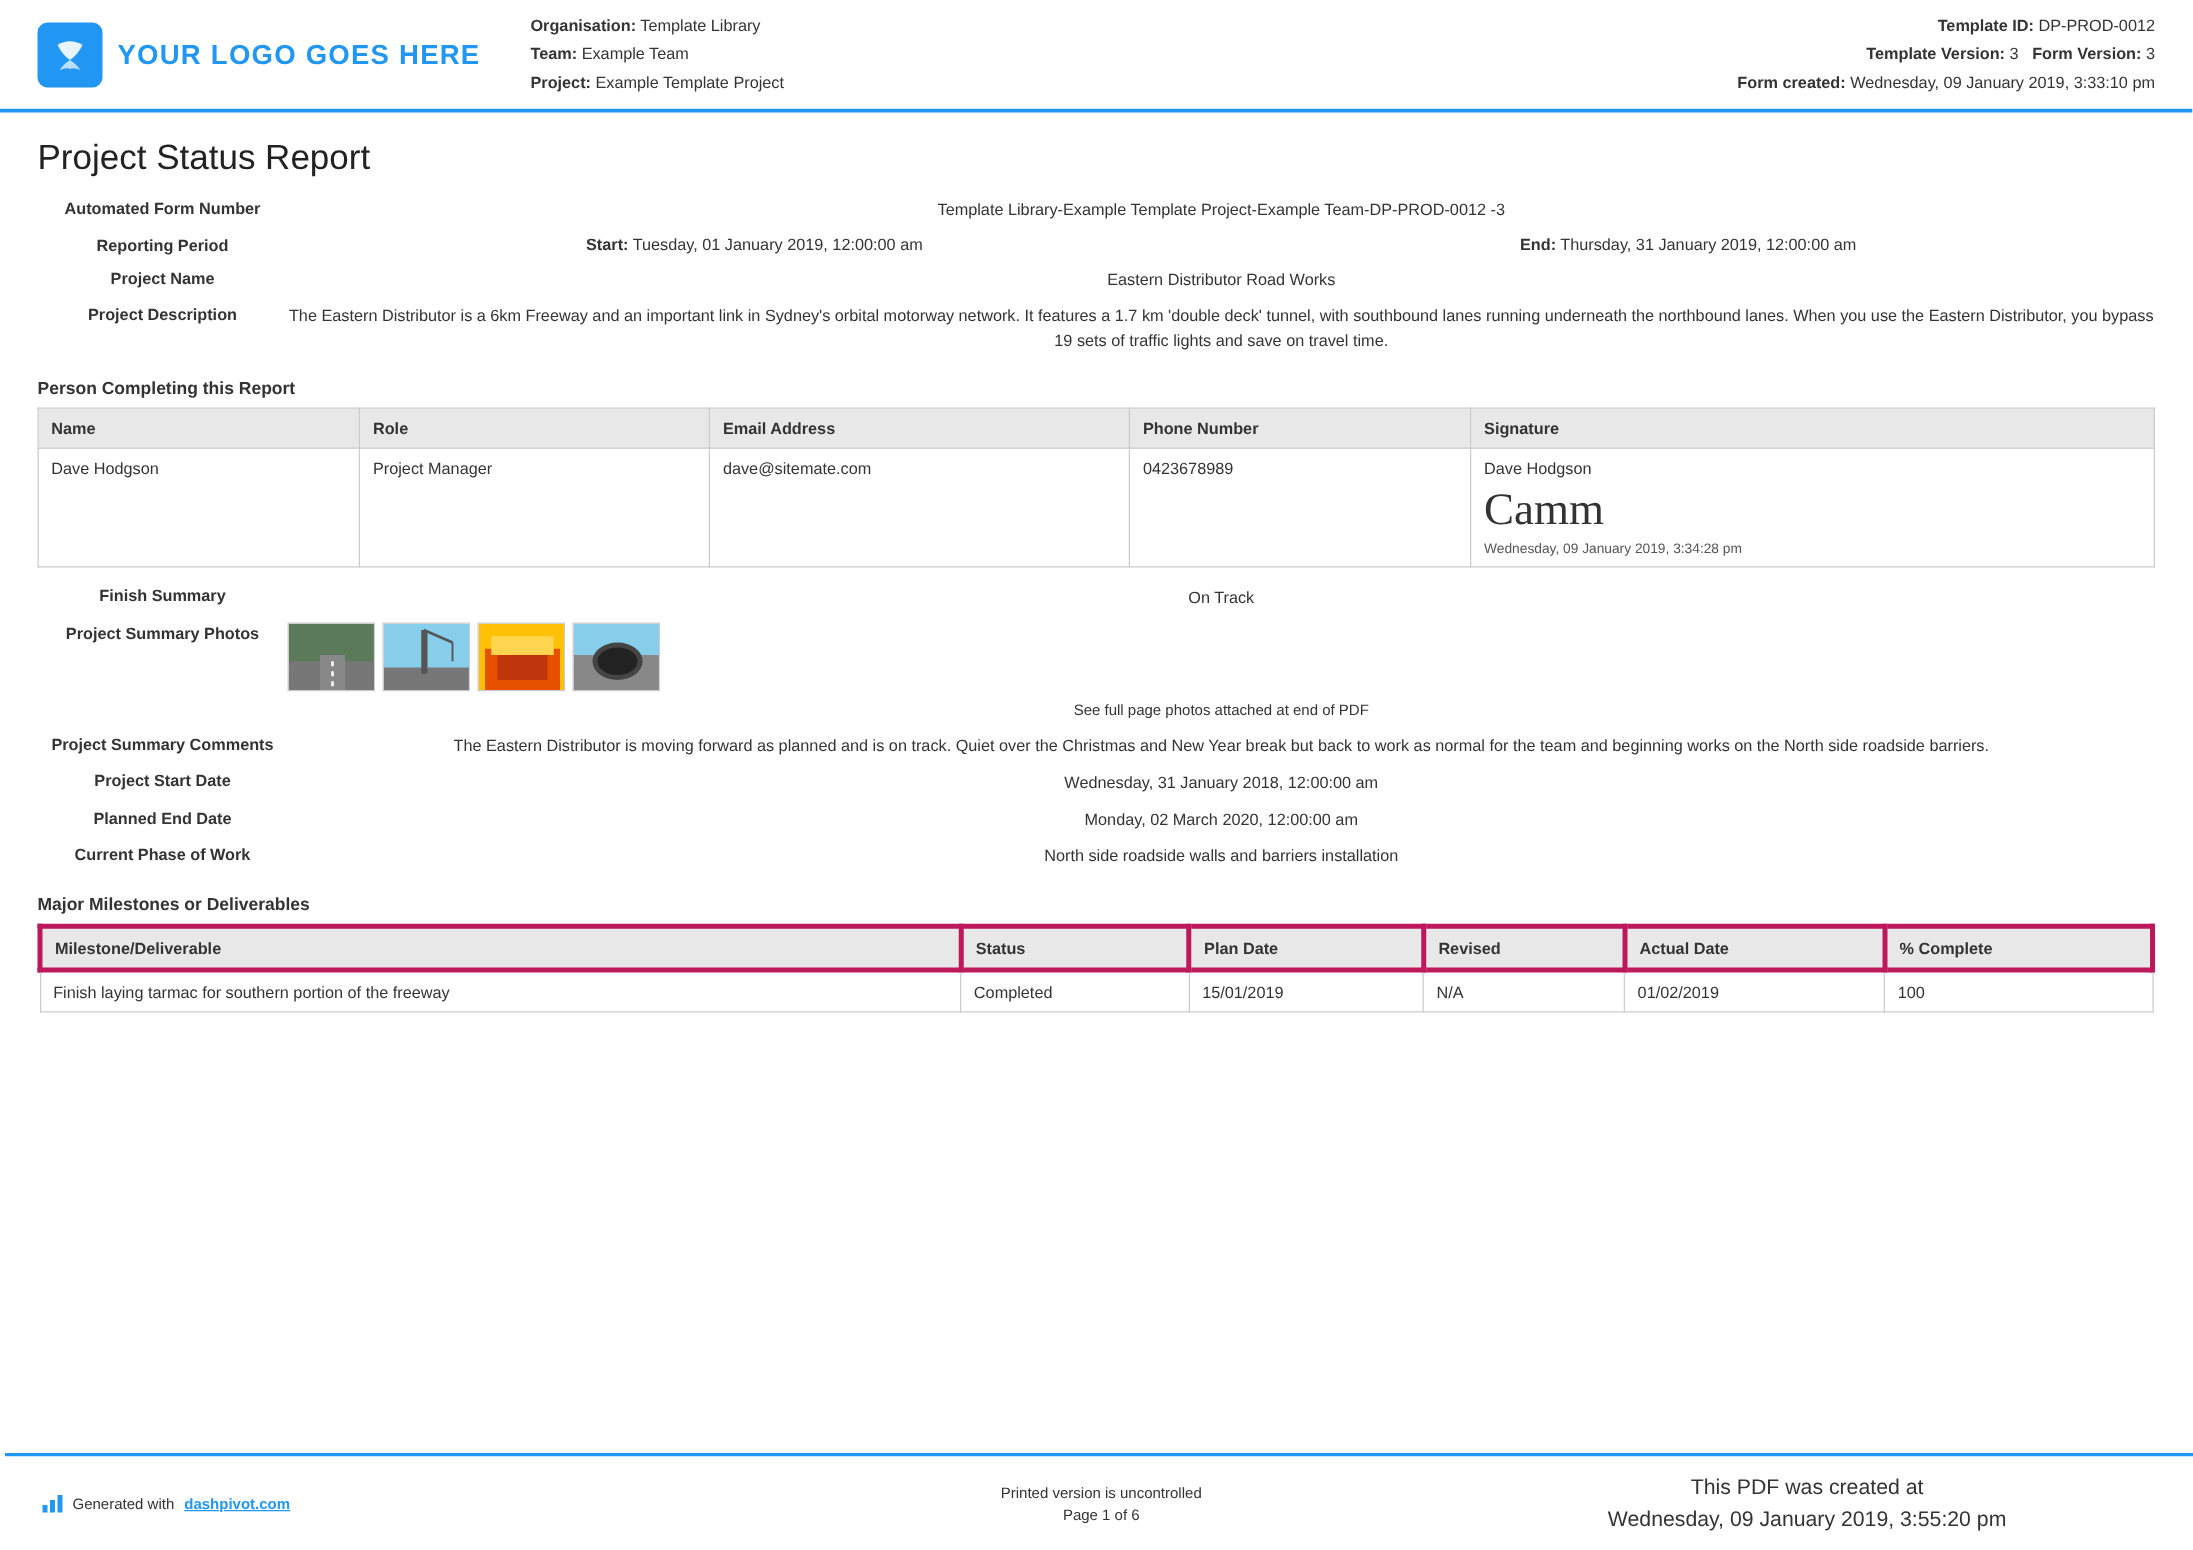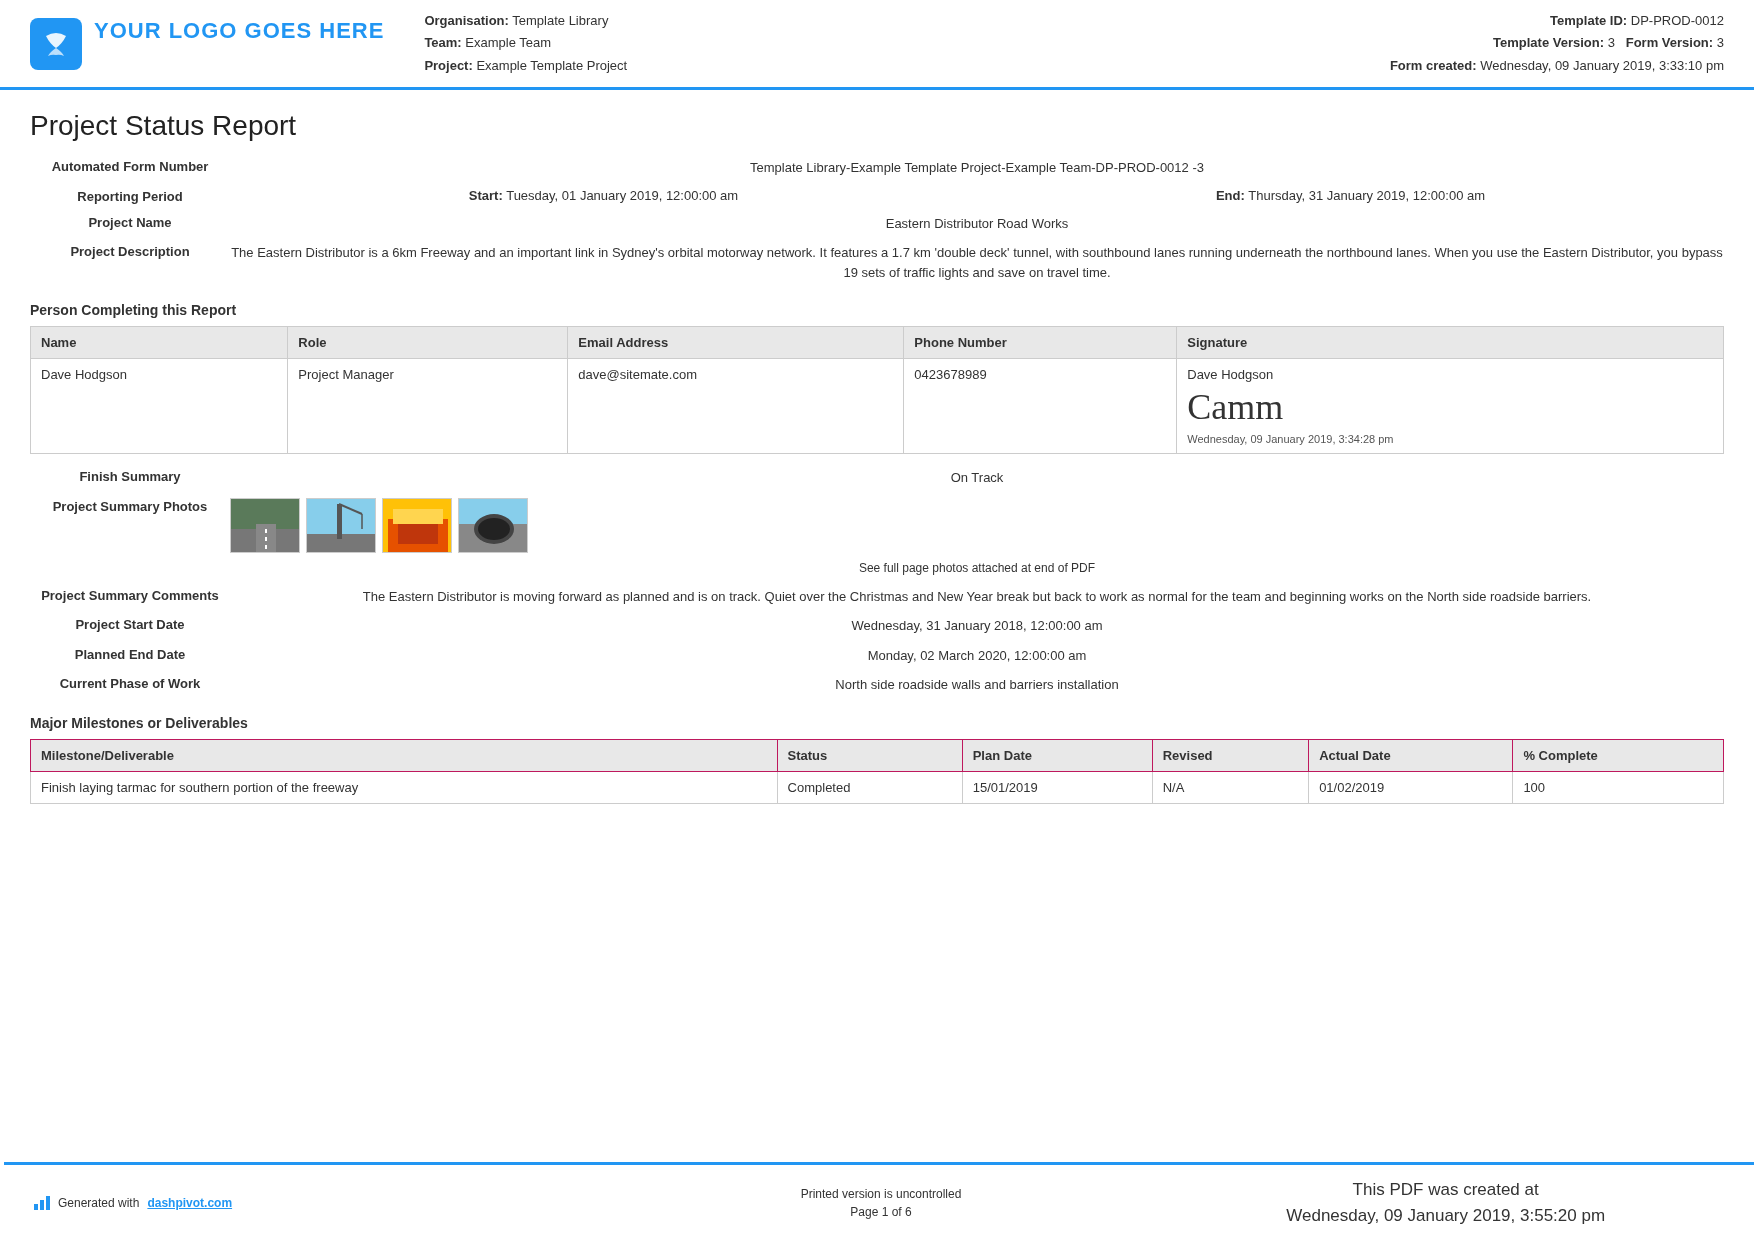--- a/index.html
+++ b/index.html
@@ -15,20 +15,21 @@
     
     .header {
       display: flex;
       align-items: center;
       padding: 10px 30px;
       border-bottom: 3px solid #2196F3;
       min-height: 90px;
     }
     .logo-area {
       display: flex;
+      align-items: center;
       min-width: 340px;
       gap: 12px;
     }
     .logo-icon {
       width: 52px;
       height: 52px;
       background: #2196F3;
       border-radius: 8px;
       display: flex;
       align-items: center;
@@ -188,21 +189,21 @@
     }
 
     
     .milestone-table {
       width: 100%;
       border-collapse: collapse;
       margin-top: 8px;
     }
     .milestone-table th {
       background: #e8e8e8;
-      border: 1px solid #be185d;
+      border: 4px solid #be185d;
       padding: 8px 10px;
       text-align: left;
       font-size: 13px;
       font-weight: bold;
     }
     .milestone-table td {
       border: 1px solid #ccc;
       padding: 8px 10px;
       font-size: 13px;
       vertical-align: top;

